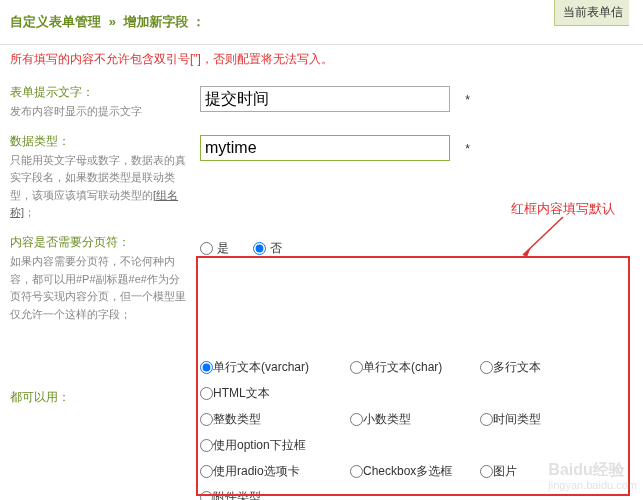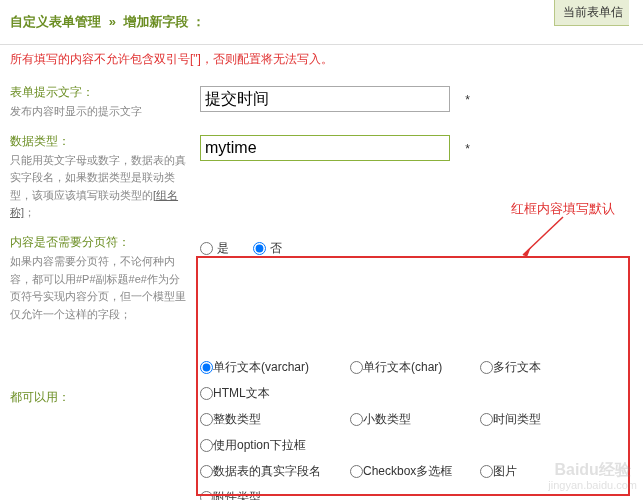--- a/index.html
+++ b/index.html
@@ -21,21 +21,21 @@
 .star{color:#333;margin-left:12px}
 .radio-row{display:flex;gap:24px;align-items:center;padding-top:4px}
 .radio-item{display:flex;align-items:center;gap:4px}
 .radio-item input{margin:0}
 .red-box{border:2px solid #e03030;position:absolute;left:196px;top:256px;width:430px;height:236px;pointer-events:none}
 .red-note{position:absolute;right:28px;top:200px;color:#e03030;font-size:13px}
 .arrow-svg{position:absolute;right:70px;top:213px;pointer-events:none}
 .type-grid{display:grid;grid-template-columns:150px 130px 110px;row-gap:9px;padding-top:4px}
 .type-item{display:flex;align-items:center;font-size:12px}
 .type-item input{margin:0}
-.watermark{position:absolute;right:6px;bottom:8px;opacity:.25;color:#888;font-size:11px;text-align:center;line-height:1.2}
+.watermark{position:absolute;right:6px;bottom:8px;opacity:.25;color:#888;font-size:11px;text-align:left;line-height:1.2}
 .watermark .big{font-size:16px;font-weight:bold}
 </style>
 </head>
 <body>
 <div class="container">
 
 <div class="tab-right">当前表单信</div>
 
 <div class="header">
   <span class="header-title">
@@ -126,21 +126,21 @@
             <span>时间类型</span>
           </label>
           <label class="type-item">
             <input type="radio" name="dt" style="">
             <span>使用option下拉框</span>
           </label>
           <label class="type-item"></label>
           <label class="type-item"></label>
           <label class="type-item">
             <input type="radio" name="dt" style="">
-            <span>数据表的真实字段名</span>
+            <span>使用radio选项卡</span>
           </label>
           <label class="type-item">
             <input type="radio" name="dt" style="">
             <span>Checkbox多选框</span>
           </label>
           <label class="type-item">
             <input type="radio" name="dt" style="">
             <span>图片</span>
           </label>
           <label class="type-item">

